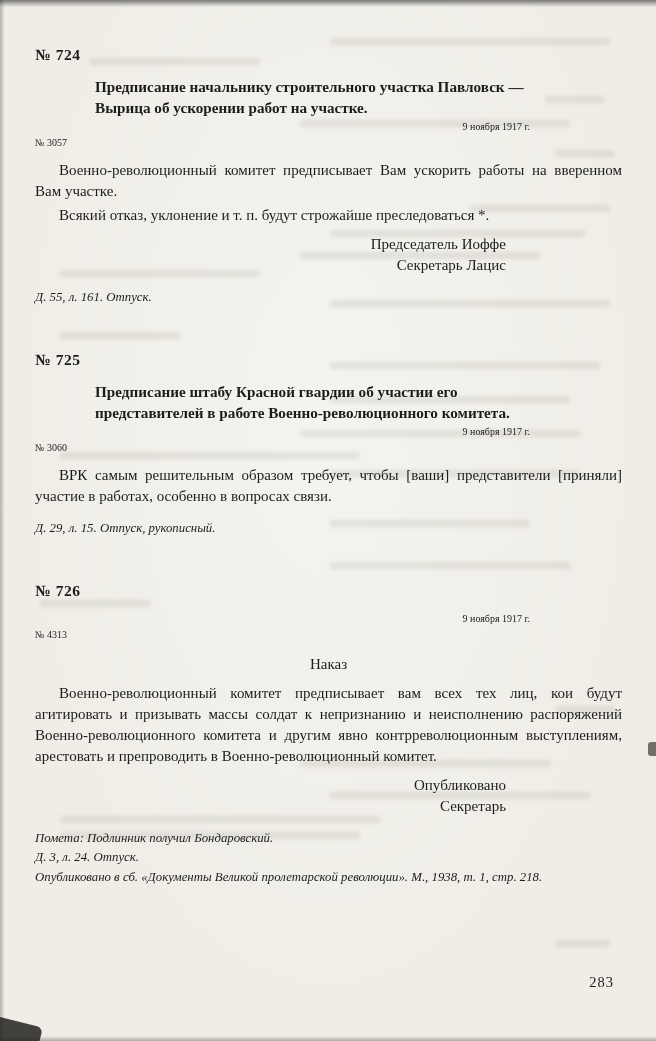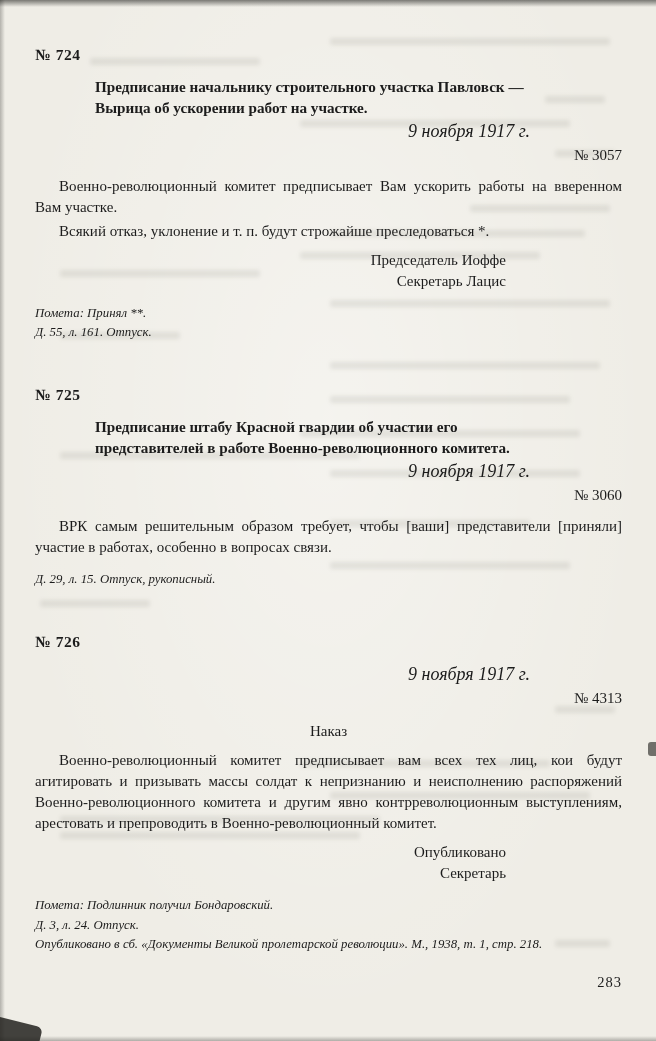--- a/index.html
+++ b/index.html
@@ -28,34 +28,34 @@
 
   
   .bleed i { position:absolute; display:block; height:7px;
     background: rgba(70,68,60,.10); filter: blur(2px); border-radius:3px; }
 
   .page { position:absolute; inset:0; padding: 46px 34px 4px 35px; }
 
   .doc-no { font-weight: bold; font-size: 15.5px; letter-spacing: .6px; margin-bottom: 13px; }
   .title  { font-weight: bold; font-size: 15.2px; line-height: 1.38;
             margin: 0 82px 2px 60px; }
-  .date   { font-style: italic; font-size: 18px; text-align: right; margin-right: 92px;
+  .date   { font-size: 10px; text-align: right; margin-right: 92px;
             margin-bottom: 5px; }
-  .reg    { font-size: 15px; margin-bottom: 12px; text-align: right; }
+  .reg    { font-size: 10px; margin-bottom: 12px; }
   .body   { font-size: 15px; line-height: 1.4; text-align: justify; text-indent: 24px;
             margin-bottom: 3px; }
   .sigs   { margin-top: 8px; }
   .sig    { text-align: right; margin-right: 116px; font-size: 15px; line-height: 1.4; }
   .notes  { margin-top: 12px; }
   .note   { font-style: italic; font-size: 12.8px; line-height: 1.5; }
   .center-head { text-align: center; font-size: 15px; margin: 16px 0 10px; }
 
   .doc + .doc { margin-top: 44px; }
 
-  .pageno { position: absolute; right: 34px; bottom: 50px; font-size: 14.5px;
+  .pageno { position: absolute; right: 42px; bottom: 50px; font-size: 14.5px;
             letter-spacing: 1px; }
 </style>
 </head>
 <body>
 
 <div class="edge-top"></div>
 <div class="edge-left"></div>
 <div class="edge-bottom"></div>
 <div class="corner-bl"></div>
 <div class="edge-mark-right"></div>
@@ -95,21 +95,20 @@
     <p class="title">Предписание начальнику строительного участка Павловск — Вырица об ускорении работ на участке.</p>
     <p class="date">9 ноября 1917 г.</p>
     <p class="reg">№ 3057</p>
     <p class="body">Военно-революционный комитет предписывает Вам ускорить работы на вверенном Вам участке.</p>
     <p class="body">Всякий отказ, уклонение и т. п. будут строжайше преследоваться *.</p>
     <div class="sigs">
       <p class="sig">Председатель Иоффе</p>
       <p class="sig">Секретарь Лацис</p>
     </div>
     <div class="notes">
-      <p class="note">Помета: Принял **.</p>
       <p class="note">Д. 55, л. 161. Отпуск.</p>
     </div>
   </section>
 
   <section class="doc">
     <h3 class="doc-no">№ 725</h3>
     <p class="title">Предписание штабу Красной гвардии об участии его представителей в работе Военно-революционного комитета.</p>
     <p class="date">9 ноября 1917 г.</p>
     <p class="reg">№ 3060</p>
     <p class="body">ВРК самым решительным образом требует, чтобы [ваши] представители [приняли] участие в работах, особенно в вопросах связи.</p>

